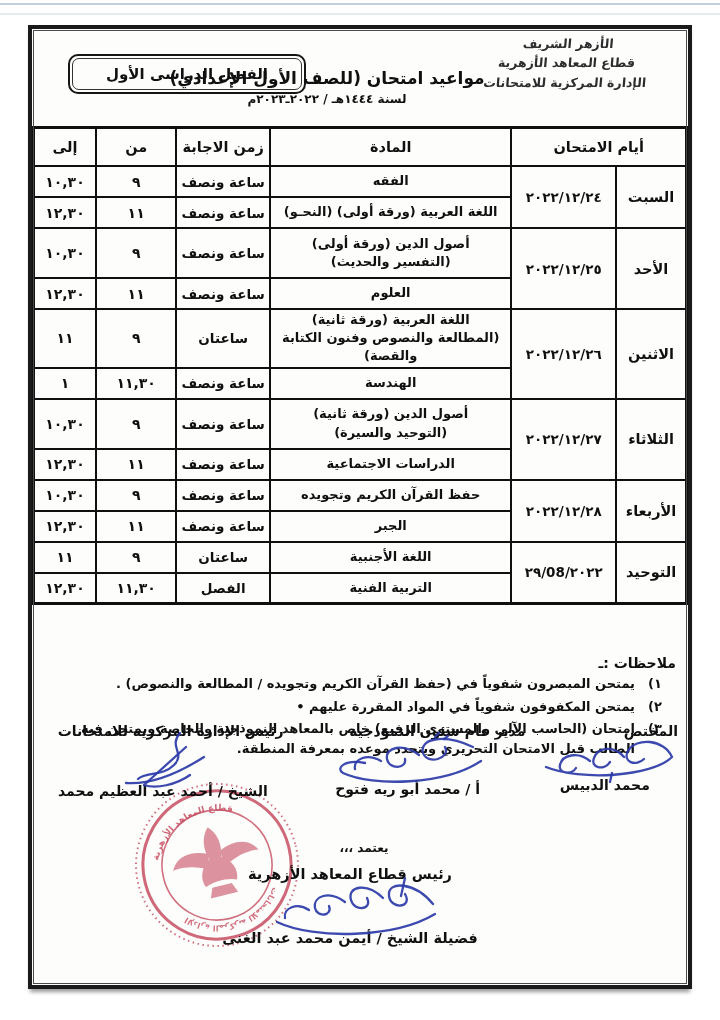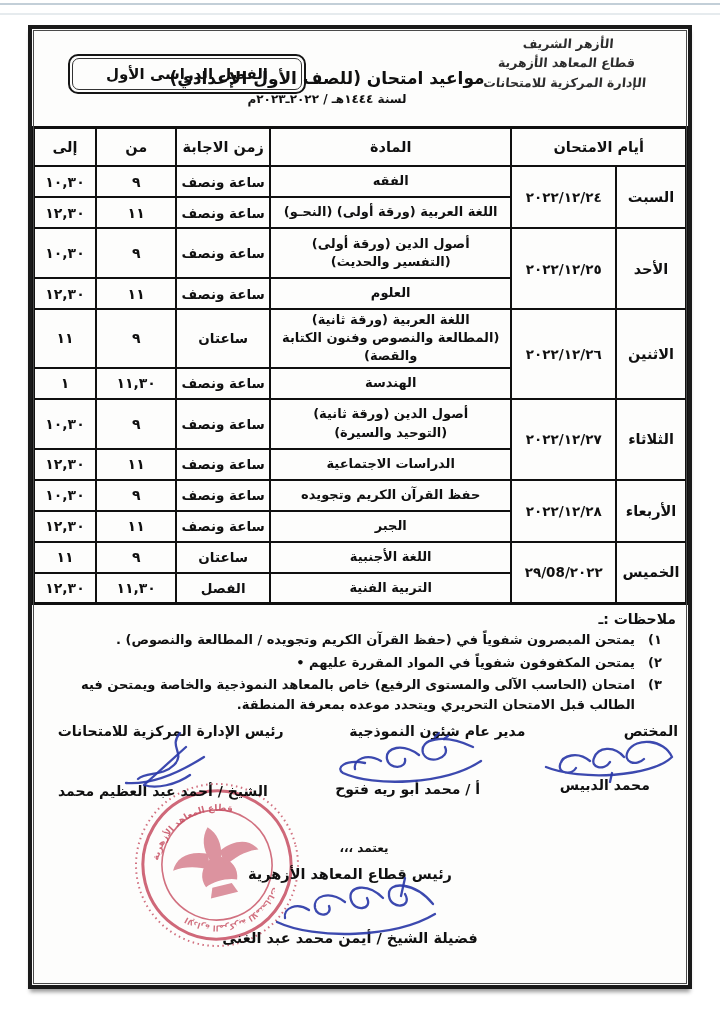--- a/index.html
+++ b/index.html
@@ -26,21 +26,21 @@
   .exams th,.exams td{border:2px solid #101010;font-weight:700;text-align:center;
     vertical-align:middle;padding:1px 3px;background:#fdfdfc;}
   .exams thead th{height:34px;font-size:14.5px;}
   tr.h1{height:31px;} tr.h2{height:50px;}
   tr.sub td{border-top-width:1px;}
   td.day{font-size:14.5px;} td.date{font-size:13.5px;letter-spacing:.5px;margin-top:8px;}
   td.subj{font-size:13px;line-height:1.4;} td.dur{font-size:13.5px;}
   td.from,td.to{font-size:14px;letter-spacing:.5px;}
   
   .notes{padding:6px 12px 0 14px;height:118px;box-sizing:border-box;}
-  .notes-h{font-size:14px;font-weight:700;}
+  .notes-h{font-size:14px;font-weight:700;margin-top:44px;}
   .note{display:flex;gap:7px;font-size:13px;font-weight:700;line-height:1.5;margin-top:3px;
     padding-right:14px;}
   .note .num{flex:0 0 20px;}
   .note .ntext{flex:1;text-align:right;}
   
   .sigs{display:flex;justify-content:space-between;padding:0 10px;height:110px;}
   .sig-block{text-align:center;position:relative;}
   .sb1{width:23%;} .sb2{width:37%;} .sb3{width:38%;}
   .sig-role{font-size:14px;font-weight:700;position:relative;z-index:1;text-align:right;}
   .sig-scribble{display:block;margin:-8px auto -6px;position:relative;z-index:2;}
@@ -185,21 +185,21 @@
         </tr>
         <tr class="sub h1">
           <td class="subj">
             <div>الجبر</div>
           </td>
           <td class="dur">ساعة ونصف</td>
           <td class="from">١١</td>
           <td class="to">١٢,٣٠</td>
         </tr>
         <tr class="grp h1">
-          <td class="day" rowspan="2">الخميس</td>
+          <td class="day" rowspan="2">التوحيد</td>
           <td class="date" rowspan="2">٢٠٢٢/08/٢٩</td>
           <td class="subj">
             <div>اللغة الأجنبية</div>
           </td>
           <td class="dur">ساعتان</td>
           <td class="from">٩</td>
           <td class="to">١١</td>
         </tr>
         <tr class="sub h1">
           <td class="subj">

